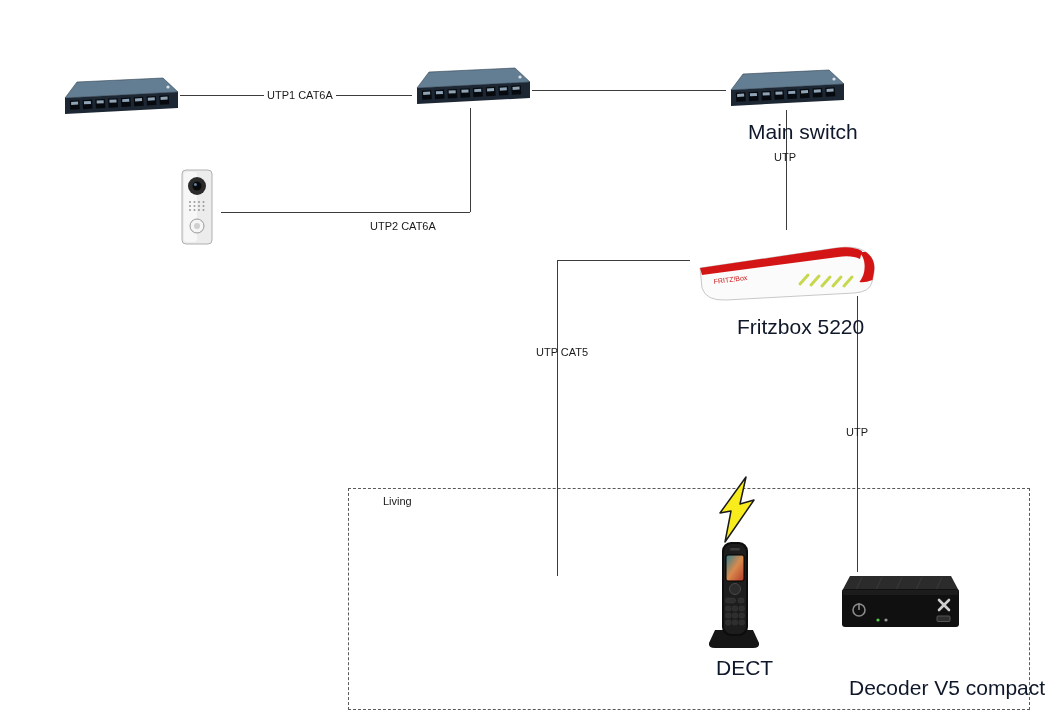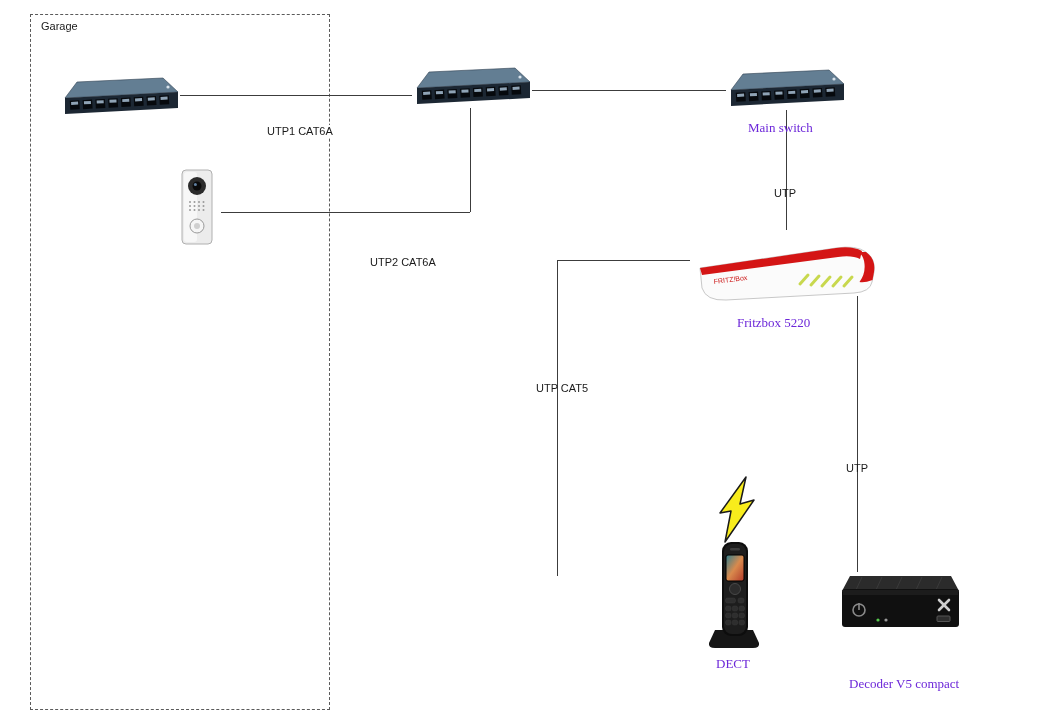--- a/index.html
+++ b/index.html
@@ -6,39 +6,39 @@
   body { font-family:"Liberation Sans", sans-serif; background:#fff; }
   .canvas { position:relative; width:1055px; height:724px; background:#ffffff; overflow:hidden; }
 
   .zone { position:absolute; border:1px dashed #5a5a5a; }
   .zone-label { position:absolute; font-size:11px; color:#1a1a1a; background:#fff; padding:0 2px; white-space:nowrap; }
 
   .line { position:absolute; background:#3c3c3c; }
   .line.h { height:1px; }
   .line.v { width:1px; }
 
-  .link-label { position:absolute; font-size:11px; color:#1a1a1a; white-space:nowrap;margin-top:36px; }
+  .link-label { position:absolute; font-size:11px; color:#1a1a1a; white-space:nowrap; }
   .link-label.online { background:#fff; padding:0 3px; }
 
   .device { position:absolute; }
-  .device-label { position:absolute; font-size:13px; color:#6d28d9; white-space:nowrap;font-family:Liberation Serif, serif; }
+  .device-label { position:absolute; font-size:21px; color:#0f172a; white-space:nowrap; }
 
   .adsl-box { position:absolute; border:1px solid #3c3c3c; background:#fff;
               display:flex; align-items:center; justify-content:center; font-size:11px; color:#1a1a1a; }
 </style>
 </head>
 <body>
 
 <div class="canvas">
 
-  <div class="zone" style="left:30px; top:14px; width:300px; height:696px;">
-    <span class="zone-label" style="left:8px; top:5px;">Garage</span>
-  </div>
-
-
+
+
+  <div class="zone" style="left:348px; top:488px; width:682px; height:222px;">
+    <span class="zone-label" style="left:32px; top:6px;">Living</span>
+  </div>
 
   <div class="line h" style="left:180px; top:95px;  width:232px;"></div>
   <div class="line h" style="left:532px; top:90px;  width:194px;"></div>
   <div class="line h" style="left:221px; top:212px; width:249px;"></div>
   <div class="line v" style="left:470px; top:108px; height:104px;"></div>
   <div class="line v" style="left:786px; top:110px; height:120px;"></div>
   <div class="line h" style="left:557px; top:260px; width:133px;"></div>
   <div class="line v" style="left:557px; top:260px; height:316px;"></div>
   <div class="line v" style="left:857px; top:296px; height:276px;"></div>
 

